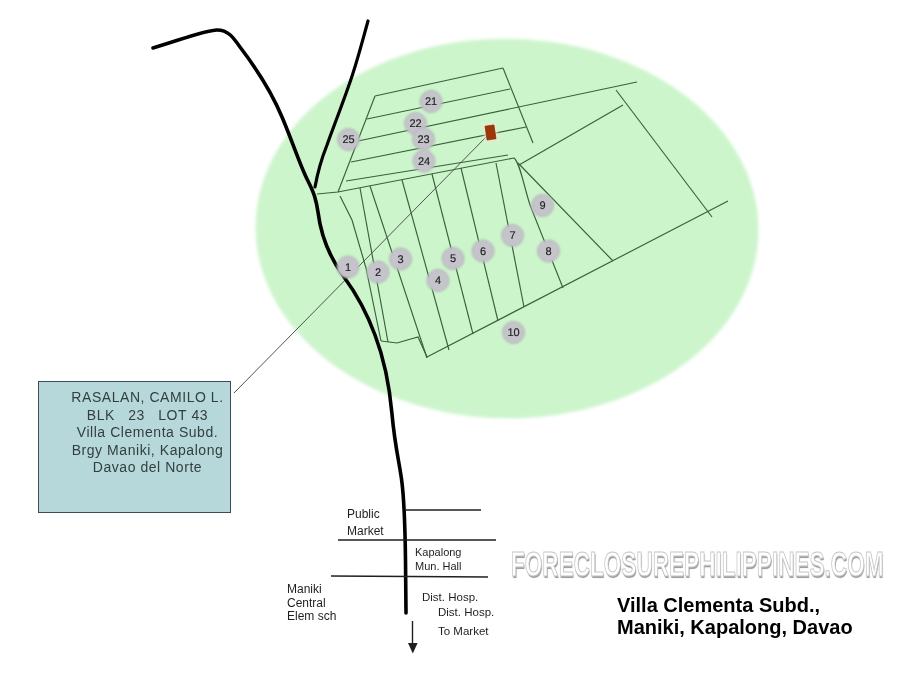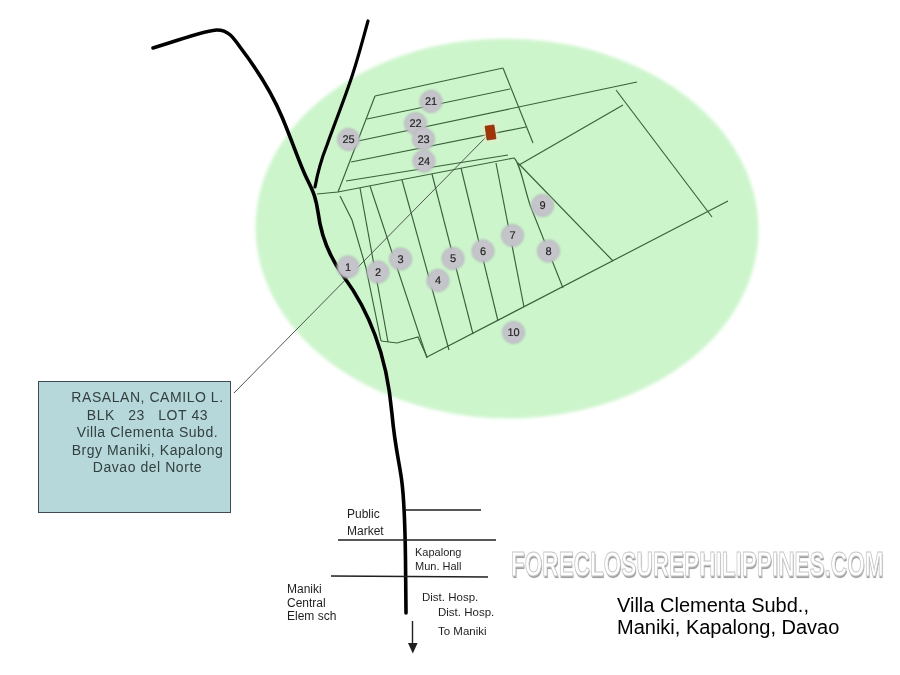--- a/index.html
+++ b/index.html
@@ -162,17 +162,17 @@
 
 <div style="position:absolute;left:347px;top:506px;font-size:12px;line-height:17px;color:#1f1f1f;">Public<br>Market</div>
 
 <div style="position:absolute;left:415px;top:546px;font-size:11px;line-height:13.5px;color:#1f1f1f;">Kapalong<br>Mun. Hall</div>
 
 <div style="position:absolute;left:287px;top:583px;font-size:12px;line-height:13.5px;color:#1f1f1f;">Maniki<br>Central<br>Elem sch</div>
 
 <div style="position:absolute;left:422px;top:591px;font-size:11.5px;color:#1f1f1f;">Dist. Hosp.</div>
 <div style="position:absolute;left:438px;top:606px;font-size:11.5px;color:#1f1f1f;">Dist. Hosp.</div>
 
-<div style="position:absolute;left:438px;top:625px;font-size:11.5px;color:#1f1f1f;">To Maniki</div>
+<div style="position:absolute;left:438px;top:625px;font-size:11.5px;color:#1f1f1f;">To Market</div>
 
 <div style="position:absolute;left:511px;top:544px;width:372px;font-size:35px;font-weight:bold;color:#ffffff;letter-spacing:0px;transform:scaleX(0.645);transform-origin:0 0;white-space:nowrap;-webkit-text-stroke:1px #c6c6c6;text-shadow:1px 2px 1px #9a9a9a;">FORECLOSUREPHILIPPINES.COM</div>
 
-<div style="position:absolute;left:617px;top:595px;font-size:20px;font-weight:normal;color:#000000;line-height:21.5px;white-space:nowrap;">Villa Clementa Subd.,<br>Maniki, Kapalong, Davao</div>
+<div style="position:absolute;left:617px;top:595px;font-size:20px;font-weight:bold;color:#000000;line-height:21.5px;white-space:nowrap;">Villa Clementa Subd.,<br>Maniki, Kapalong, Davao</div>
 
 </body></html>

